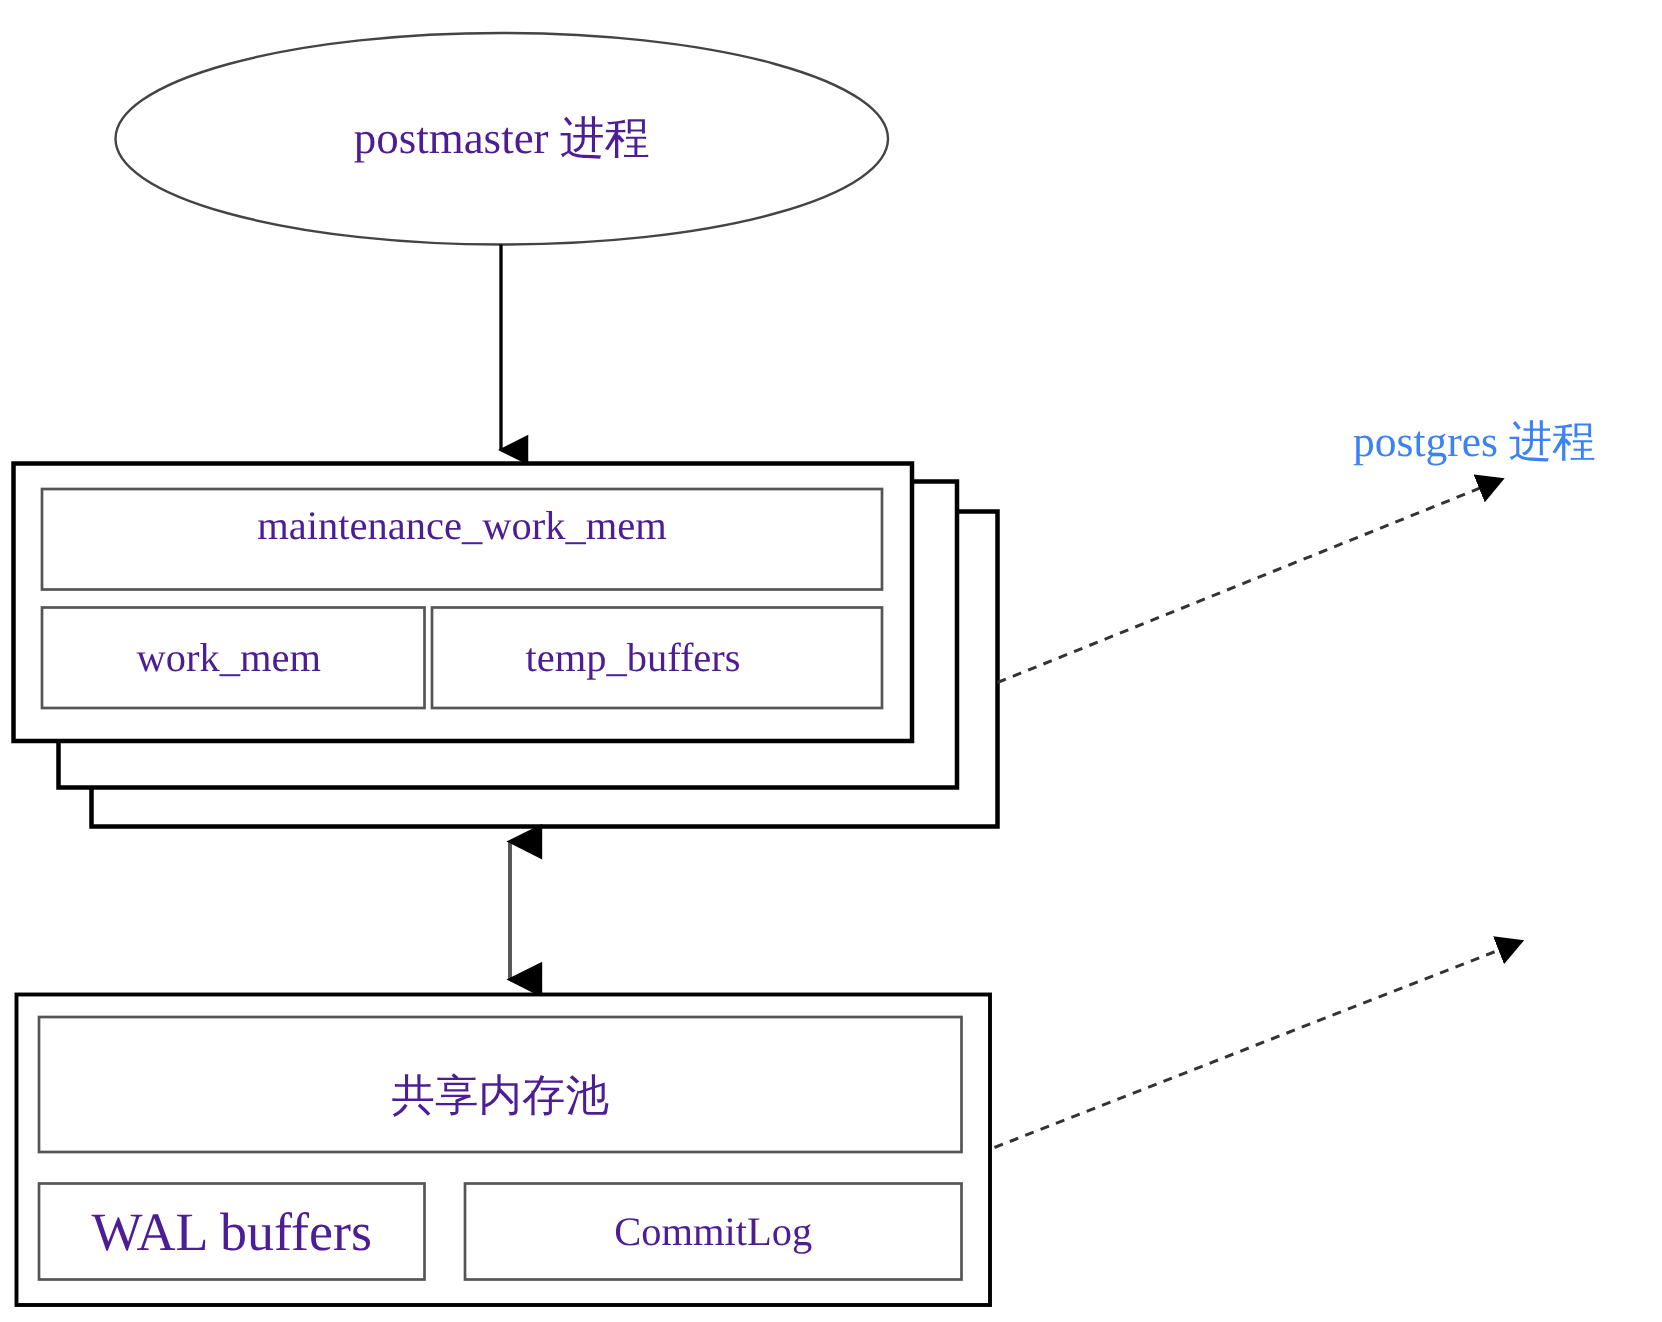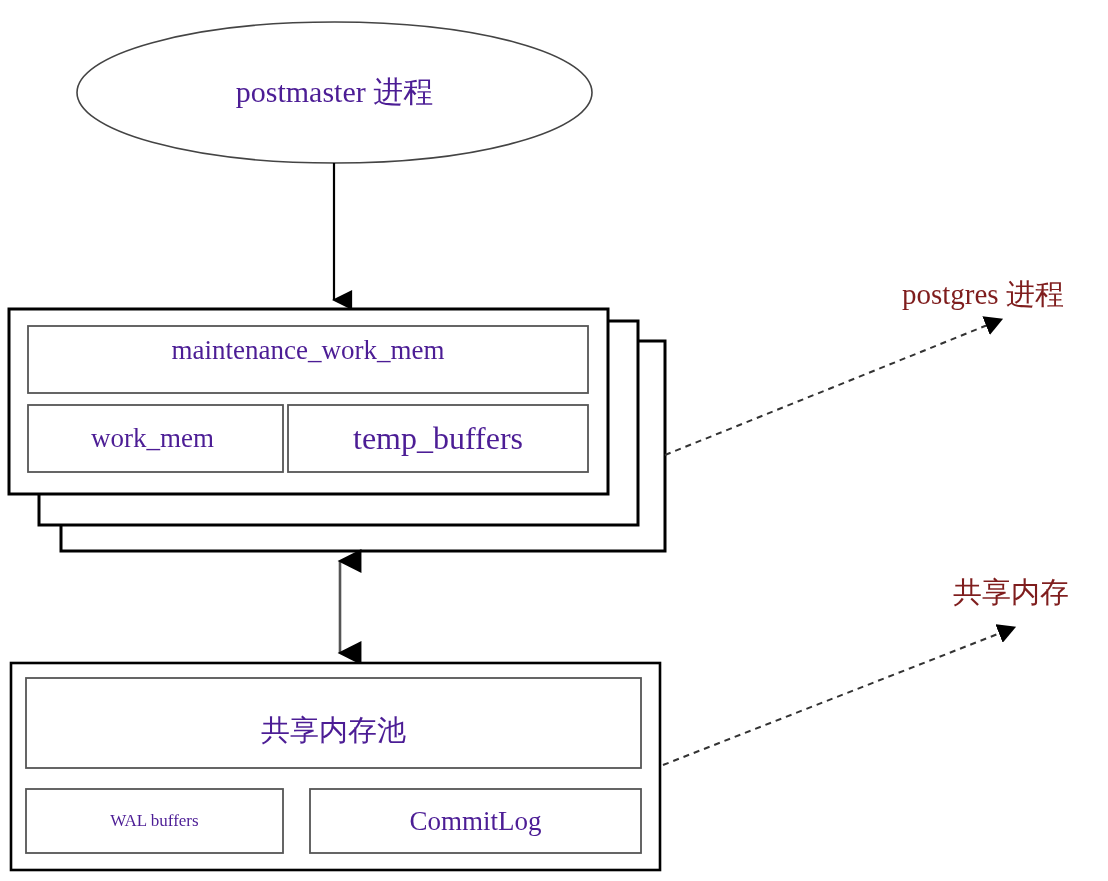--- a/index.html
+++ b/index.html
@@ -56,56 +56,56 @@
     font-size: 27px;
   }
   .workmem-text {
     left: 28px;
     top: 405px;
     width: 249px;
     height: 67px;
     font-size: 27px;
   }
   .tempbuffers-text {
-    left: 288px;
+    left: 272px;
     top: 405px;
     width: 300px;
     height: 67px;
-    font-size: 32px;
+    font-size: 27px;
   }
 
   
   .sharedpool-text {
     left: 26px;
     top: 678px;
     width: 615px;
     height: 106px;
     font-size: 29px;
   }
   .walbuffers-text {
     left: 26px;
     top: 789px;
     width: 257px;
     height: 64px;
-    font-size: 17px;
+    font-size: 36px;
   }
   .commitlog-text {
     left: 310px;
     top: 789px;
     width: 331px;
     height: 64px;
     font-size: 27px;
   }
 
   
   .annotation-text {
     position: absolute;
     font-family: "Liberation Serif", "DejaVu Serif", serif;
     font-size: 29px;
-    color: #7f1d1d;
+    color: #3b82f6;
     white-space: nowrap;
   }
   .annot-postgres {
     left: 902px;
     top: 275px;
   }
   .annot-shared {
     left: 953px;
     top: 573px;
   }
@@ -164,15 +164,14 @@
   <div class="node-label tempbuffers-text">temp_buffers</div>
 
   <div class="node-label sharedpool-text">共享内存池</div>
 
   <div class="node-label walbuffers-text">WAL buffers</div>
 
   <div class="node-label commitlog-text">CommitLog</div>
 
   <div class="annotation-text annot-postgres">postgres 进程</div>
 
-  <div class="annotation-text annot-shared">共享内存</div>
 
 </div>
 
 </body></html>

